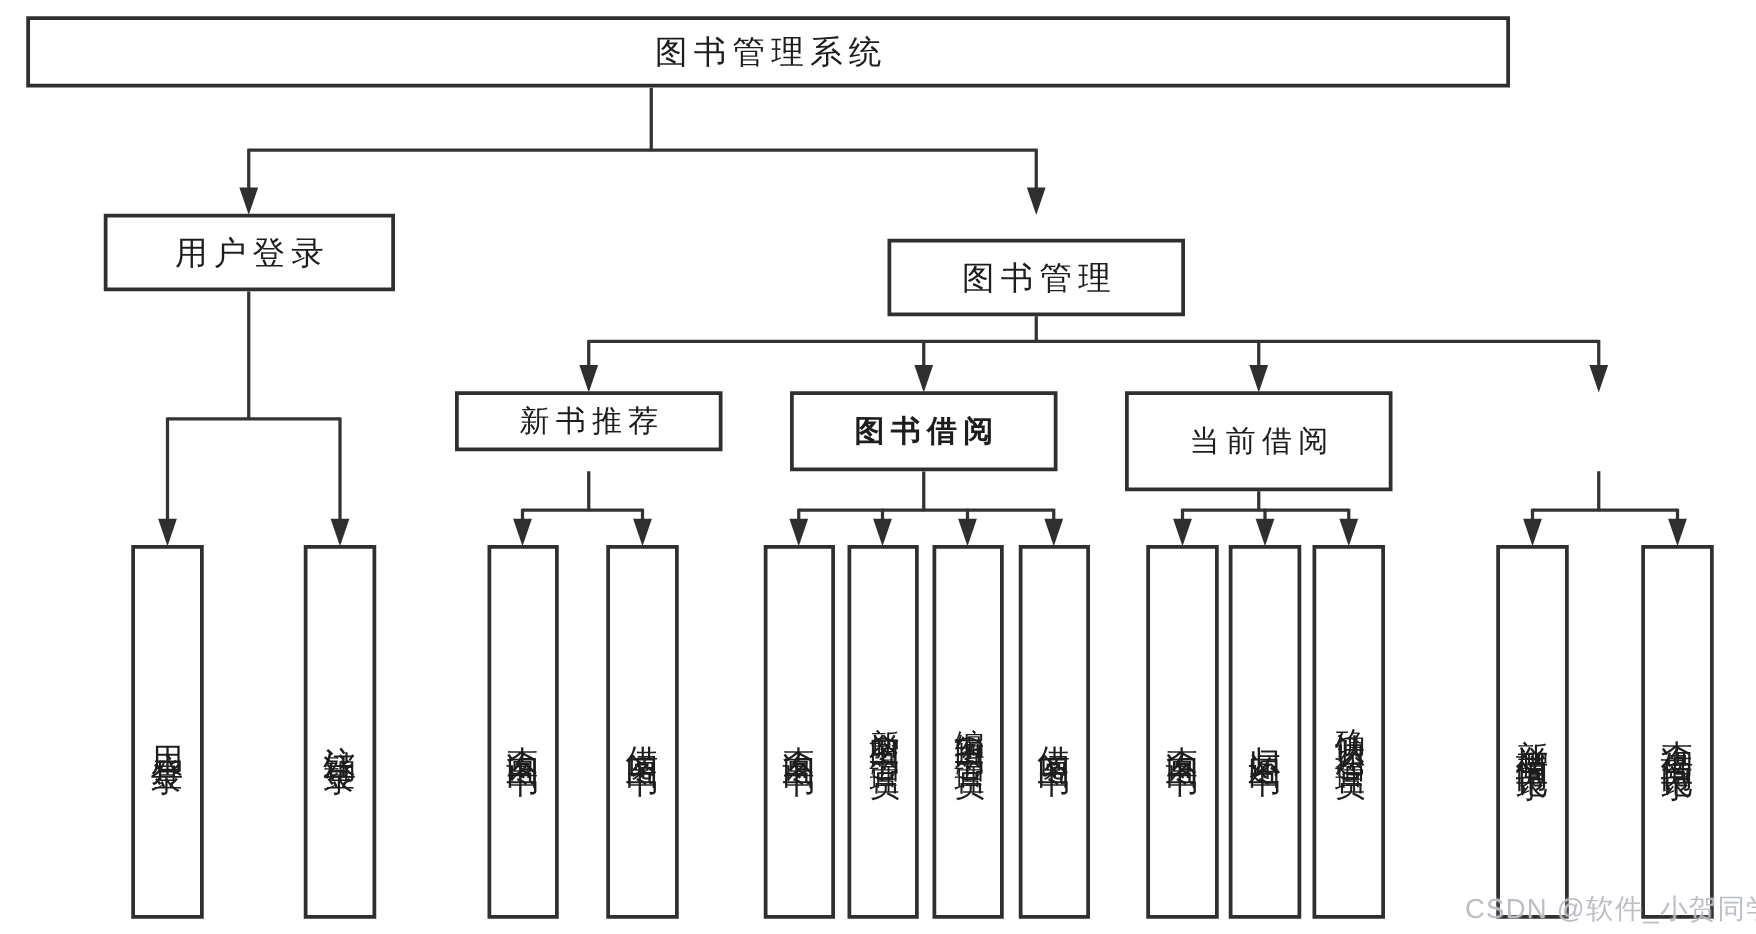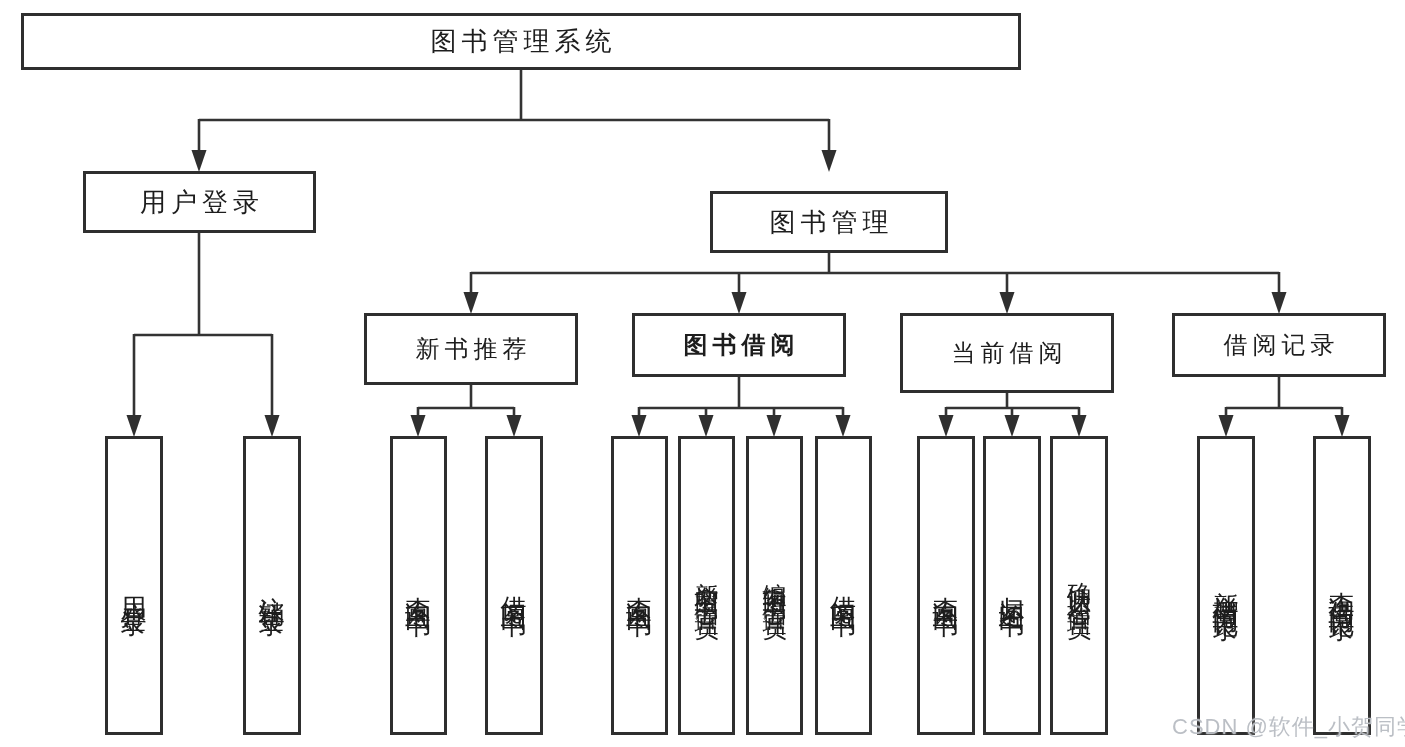--- a/index.html
+++ b/index.html
@@ -147,43 +147,40 @@
     <g>
       <line x1="1279" y1="377" x2="1279" y2="409"></line>
       <line x1="1226" y1="408" x2="1342" y2="408"></line>
       <line x1="1226" y1="407" x2="1226" y2="425"></line>
       <polygon points="1218.5,415 1233.5,415 1226,437"></polygon>
       <line x1="1342" y1="407" x2="1342" y2="425"></line>
       <polygon points="1334.5,415 1349.5,415 1342,437"></polygon>
     </g>
   </svg>
 
-  <div class="node" style="left:21px; top:13px; width:1000px; height:57px;text-align:center;">
+  <div class="node" style="left:21px; top:13px; width:1187px; height:57px;text-align:center;">
     <span class="label-h">图书管理系统</span>
   </div>
 
   <div class="node" style="left:83px; top:171px; width:233px; height:62px;">
     <span class="label-h">用户登录</span>
   </div>
   <div class="node" style="left:710px; top:171px; width:238px; height:62px;margin-top:20px;">
     <span class="label-h">图书管理</span>
   </div>
 
-  <div class="node" style="left:364px; top:313px; width:214px; height:72px;">
+  <div class="node" style="left:364px; top:313px; width:214px; height:48px;">
     <span class="label-h small">新书推荐</span>
   </div>
   <div class="node" style="left:632px; top:313px; width:214px; height:64px;font-weight:bold;">
     <span class="label-h small">图书借阅</span>
   </div>
   <div class="node" style="left:900px; top:313px; width:214px; height:80px;">
     <span class="label-h small">当前借阅</span>
   </div>
-  <div class="node" style="left:1172px; top:313px; width:214px; height:64px;">
-    <span class="label-h small">借阅记录</span>
-  </div>
 
   <div class="node" style="left:105px; top:436px; width:58px; height:299px;">
     <span class="label-v">用户登录</span>
   </div>
   <div class="node" style="left:243px; top:436px; width:58px; height:299px;">
     <span class="label-v">注销登录</span>
   </div>
 
   <div class="node" style="left:390px; top:436px; width:57px; height:299px;">
     <span class="label-v">查询图书</span>

